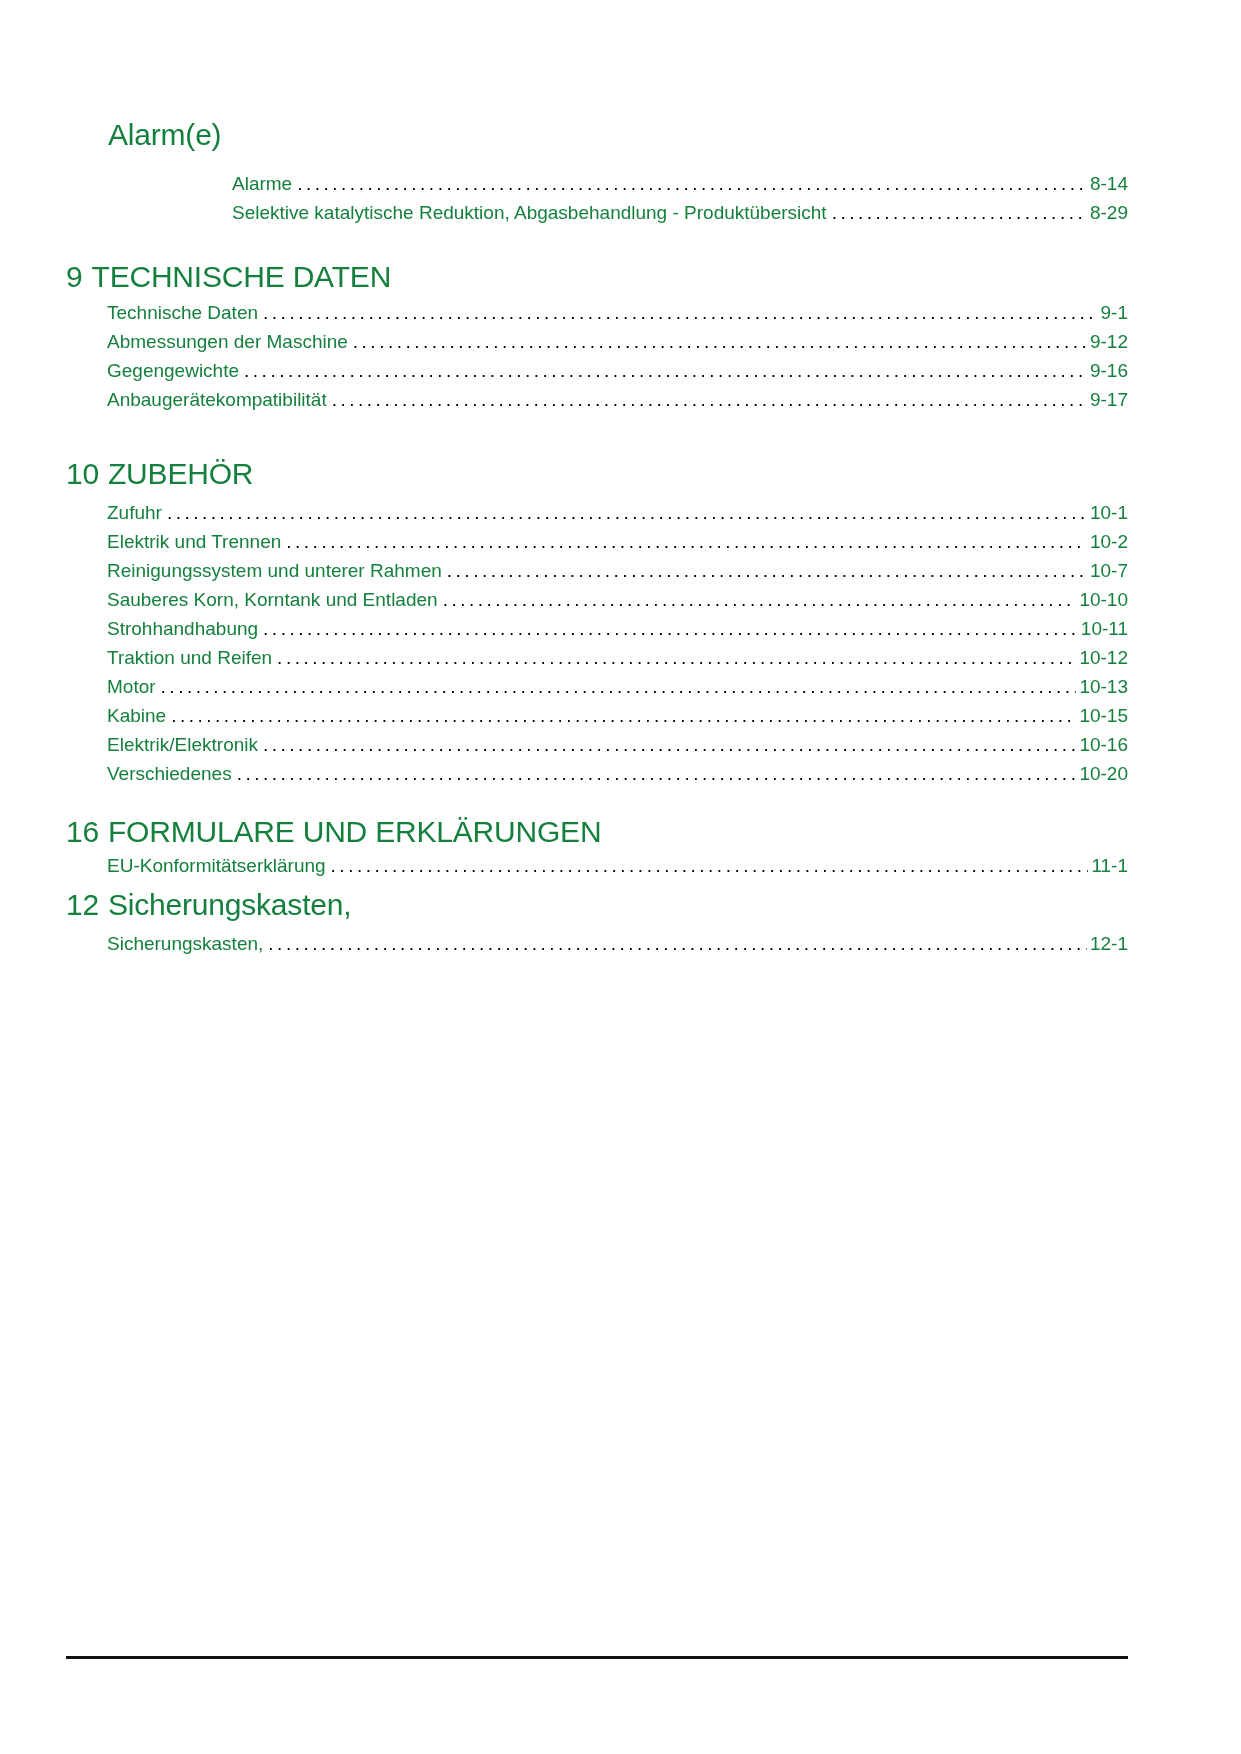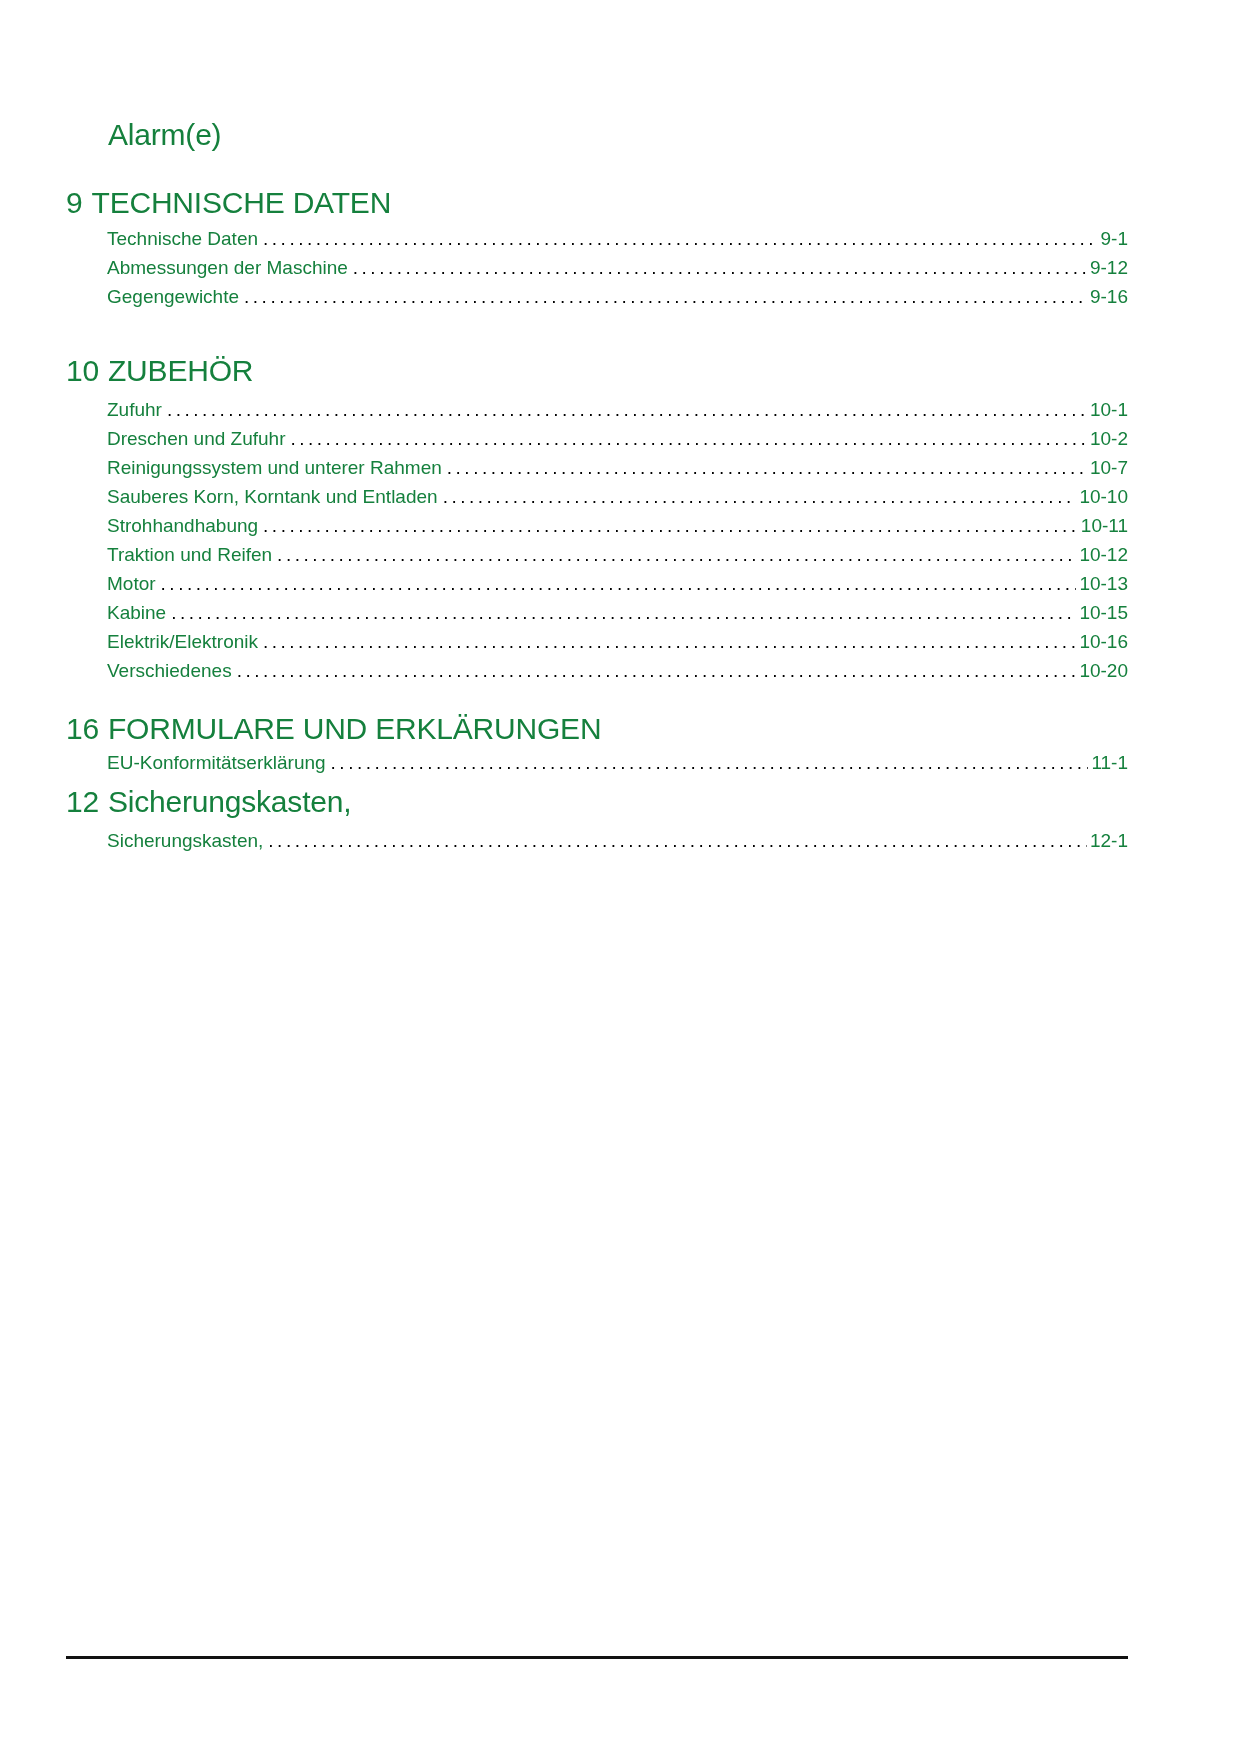--- a/index.html
+++ b/index.html
@@ -79,53 +79,70 @@
   }
 </style>
 </head>
 <body>
 
 <main class="page">
   <div class="content">
 
     <section id="sec-alarm">
       <h2 class="heading sub"><span class="title">Alarm(e)</span></h2>
+      <div class="rows deep">
+        <div class="row">
+          <span class="label">Alarme</span>
+          <span class="dots"></span>
+          <span class="page-num">8-14</span>
+        </div>
+        <div class="row">
+          <span class="label">Selektive katalytische Reduktion, Abgasbehandlung - Produktübersicht</span>
+          <span class="dots"></span>
+          <span class="page-num">8-29</span>
+        </div>
+      </div>
     </section>
 
     <section id="sec-9">
       <h2 class="heading"><span class="num">9</span><span class="title">TECHNISCHE DATEN</span></h2>
       <div class="rows">
         <div class="row">
           <span class="label">Technische Daten</span>
           <span class="dots"></span>
           <span class="page-num">9-1</span>
         </div>
         <div class="row">
           <span class="label">Abmessungen der Maschine</span>
           <span class="dots"></span>
           <span class="page-num">9-12</span>
         </div>
         <div class="row">
           <span class="label">Gegengewichte</span>
           <span class="dots"></span>
           <span class="page-num">9-16</span>
         </div>
+        <div class="row">
+          <span class="label">Anbaugerätekompatibilität</span>
+          <span class="dots"></span>
+          <span class="page-num">9-17</span>
+        </div>
       </div>
     </section>
 
     <section id="sec-10">
       <h2 class="heading"><span class="num">10</span><span class="title">ZUBEHÖR</span></h2>
       <div class="rows">
         <div class="row">
           <span class="label">Zufuhr</span>
           <span class="dots"></span>
           <span class="page-num">10-1</span>
         </div>
         <div class="row">
-          <span class="label">Dreschen und Zufuhr</span>
+          <span class="label">Elektrik und Trennen</span>
           <span class="dots"></span>
           <span class="page-num">10-2</span>
         </div>
         <div class="row">
           <span class="label">Reinigungssystem und unterer Rahmen</span>
           <span class="dots"></span>
           <span class="page-num">10-7</span>
         </div>
         <div class="row">
           <span class="label">Sauberes Korn, Korntank und Entladen</span>

